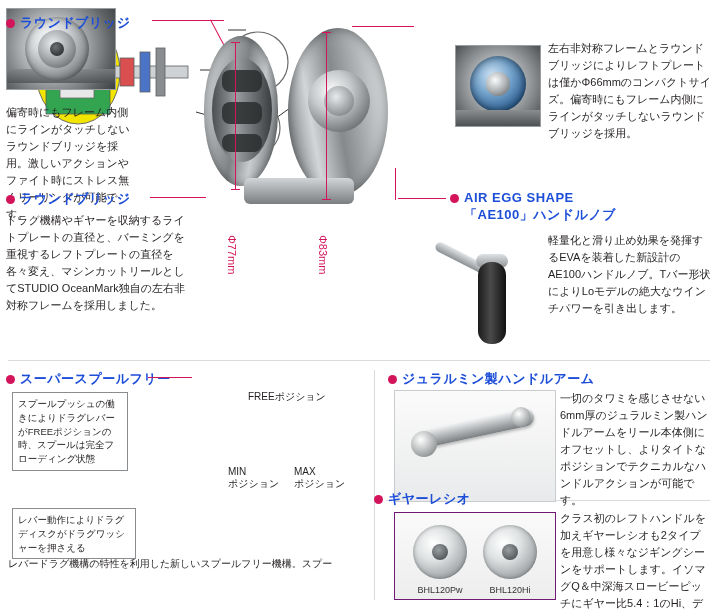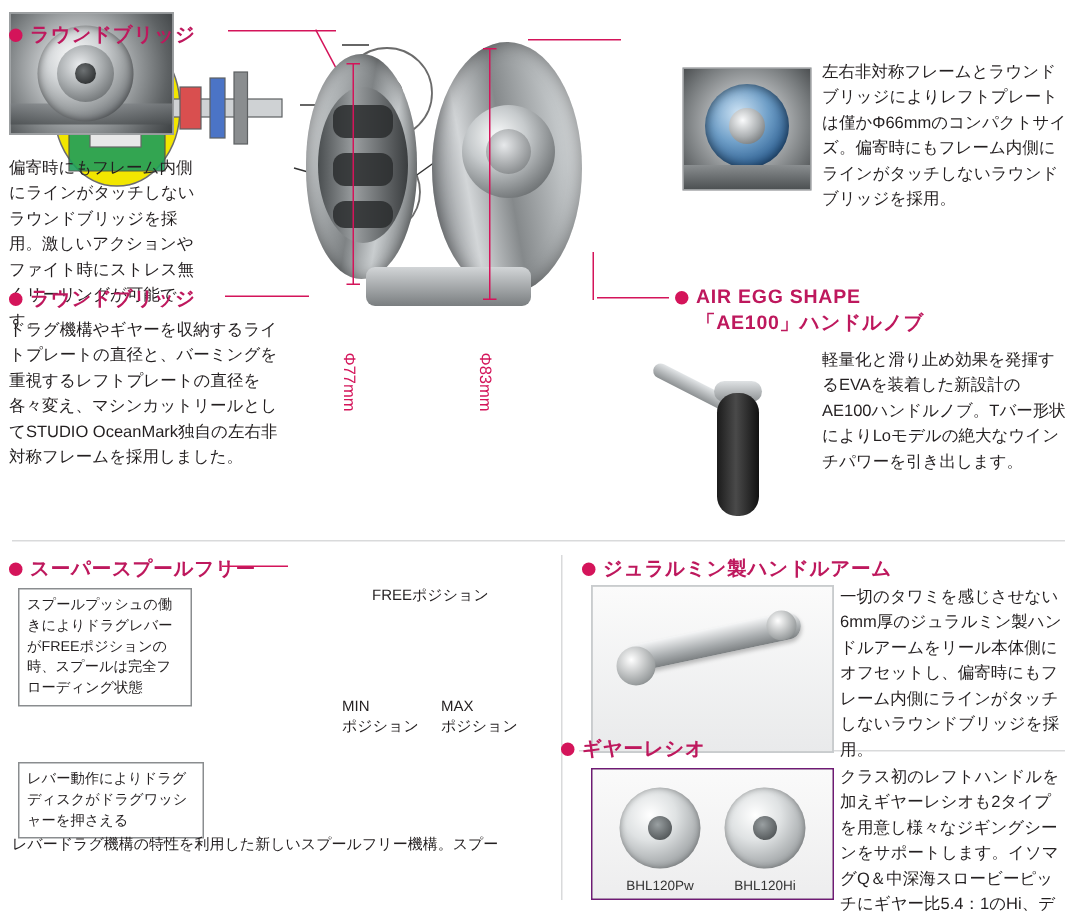--- a/index.html
+++ b/index.html
@@ -5,21 +5,21 @@
   html,body{margin:0;padding:0;}
   body{
     width:718px;height:610px;
     background:#ffffff;
     font-family:"Liberation Sans","DejaVu Sans",sans-serif;
     font-size:11px;color:#231f20;
     position:relative;overflow:hidden;
   }
   .page{position:relative;width:718px;height:610px;}
   .abs{position:absolute;}
-  .hdr{display:flex;align-items:center;gap:5px;color:#be185d;font-size:13px;font-weight:bold;letter-spacing:0.5px;}
+  .hdr{display:flex;align-items:center;gap:5px;color:#1d4ed8;font-size:13px;font-weight:bold;letter-spacing:0.5px;}
   .hdr .dot{width:9px;height:9px;border-radius:50%;background:#d4145a;flex:none;}
   .hdr .txt{white-space:nowrap;}
   .body-txt{font-size:11px;line-height:1.55;color:#231f20;}
   .red-line{position:absolute;background:#d4145a;}
   .leader{position:absolute;border-top:1px solid #d4145a;}
 
   
   .photo{position:absolute;overflow:hidden;background:#b9bcbe;}
 
   
@@ -235,21 +235,21 @@
     <span class="txt">ジュラルミン製ハンドルアーム</span>
   </div>
 
   <div class="photo" id="photo-arm">
     <div class="bg"></div>
     <div class="armshape"></div>
     <div class="hub"></div>
     <div class="hub2"></div>
   </div>
 
-  <div class="abs body-txt caption" style="left:560px;top:390px;width:150px;">一切のタワミを感じさせない6mm厚のジュラルミン製ハンドルアームをリール本体側にオフセットし、偏寄時にもフレーム内側にラインがタッチしないラウンドブリッジを採用。</div>
+  <div class="abs body-txt caption" style="left:560px;top:390px;width:150px;">一切のタワミを感じさせない6mm厚のジュラルミン製ハンドルアームをリール本体側にオフセットし、よりタイトなポジションでテクニカルなハンドルアクションが可能です。</div>
 
   <div class="abs hdr" style="left:374px;top:490px;">
     <span class="dot"></span>
     <span class="txt">ギヤーレシオ</span>
   </div>
 
   <div class="photo" id="photo-gears">
     <div class="bg"></div>
     <div class="gear" style="left:18px;">
         <div class="hole"></div>

